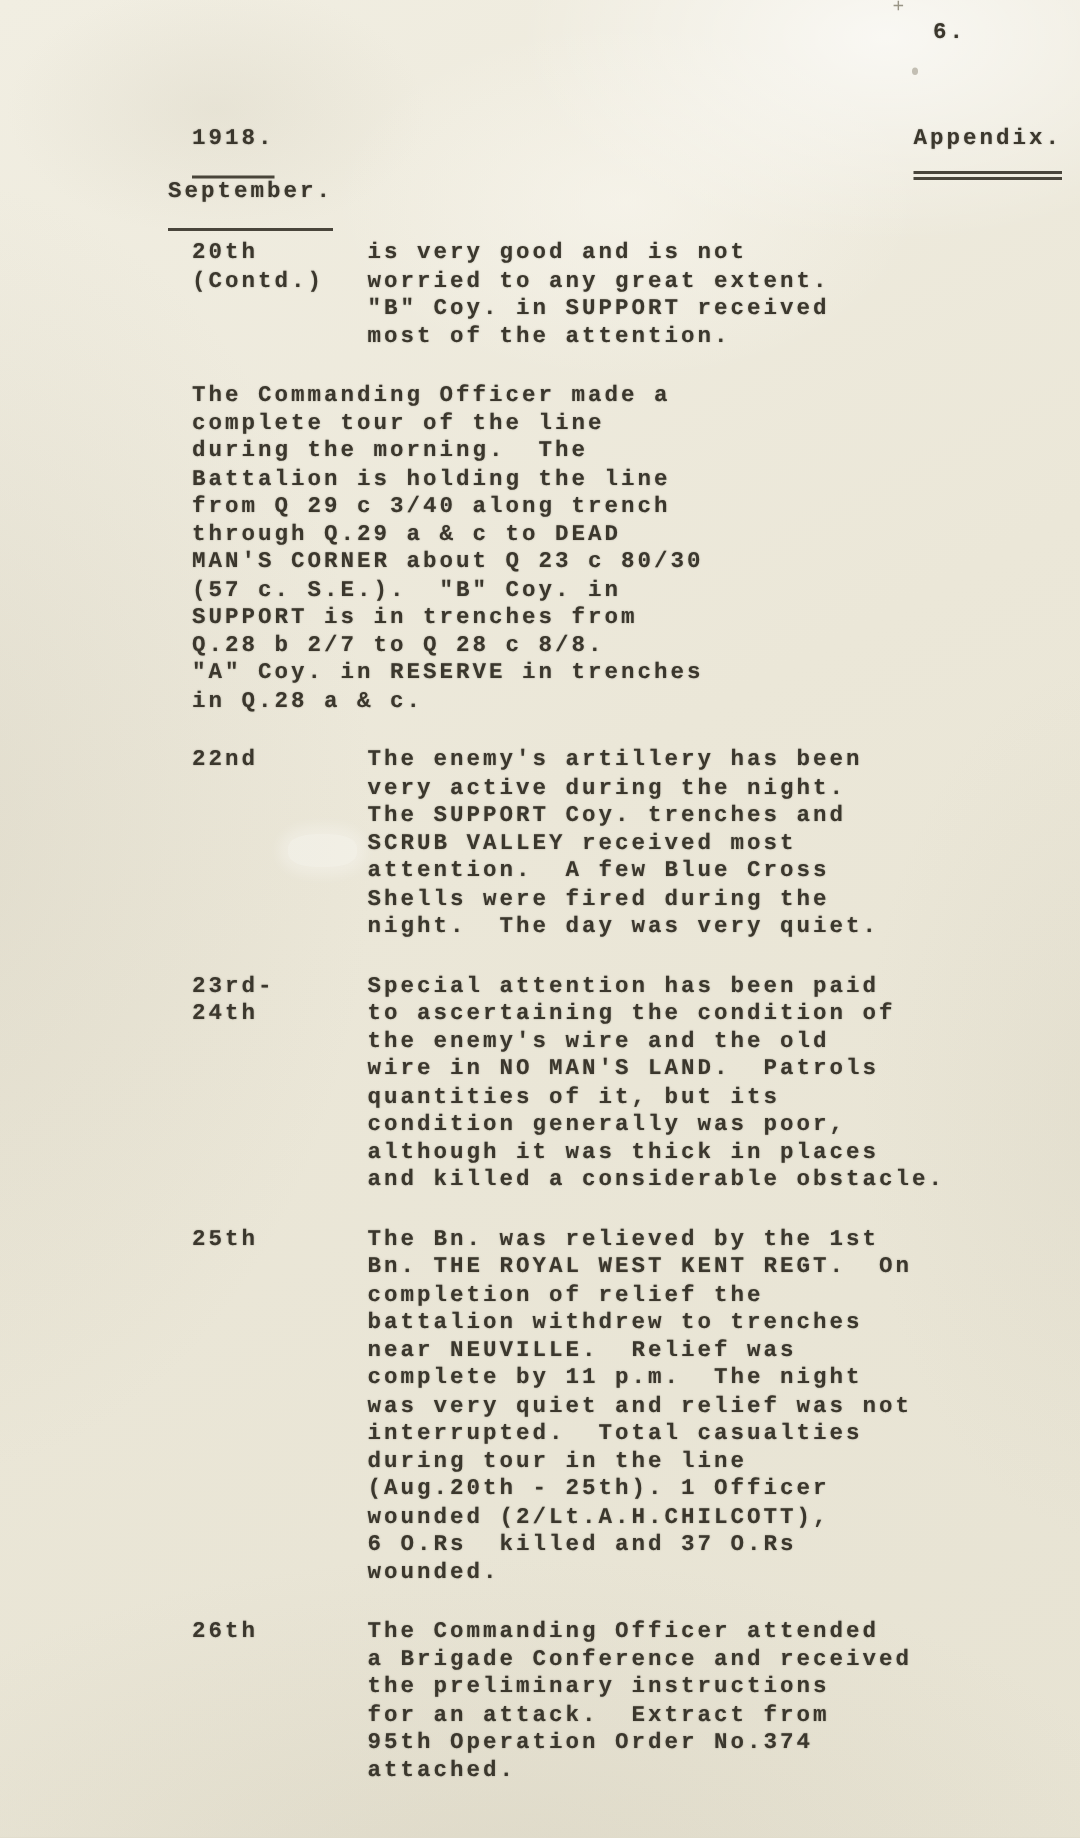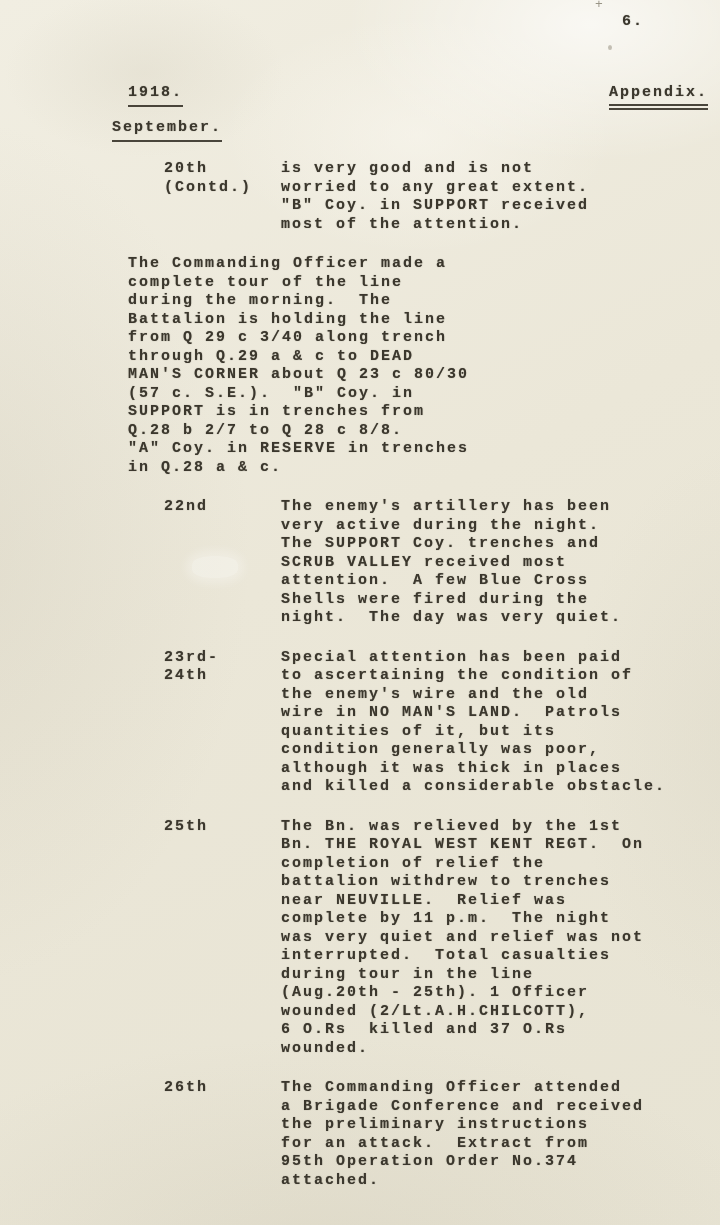--- a/index.html
+++ b/index.html
@@ -39,42 +39,41 @@
     top: 13px;
     left: 622px;
   }
   .heading { position: absolute; }
   .heading-year   { top: 84px;  left: 128px; }
   .heading-appx   { top: 84px;  right: 12px; }
   .heading-month  { top: 119px; left: 112px; }
   .u {
     display: inline-block;
     border-bottom: 2.5px solid rgba(59,54,44,0.92);
-    padding-bottom: 2px;
+    padding-bottom: 14px;
   }
   .u-double {
     display: inline-block;
     border-bottom: 6px double rgba(59,54,44,0.92);
-    padding-bottom: 1px;
+    padding-bottom: 11px;
   }
 
   .entries {
     position: absolute;
     top: 160px;
     left: 128px;
     width: 566px;
   }
   .entry {
     display: flex;
     margin-bottom: 21px;
   }
   .entry .date {
     flex: 0 0 117px;
     width: 117px;
-    margin-left: 36px;
   }
   .entry .text { flex: 1; }
 
   
   .pencil-cross {
     position: absolute;
     top: -4px;
     left: 595px;
     font-size: 13px;
     font-weight: 400;

